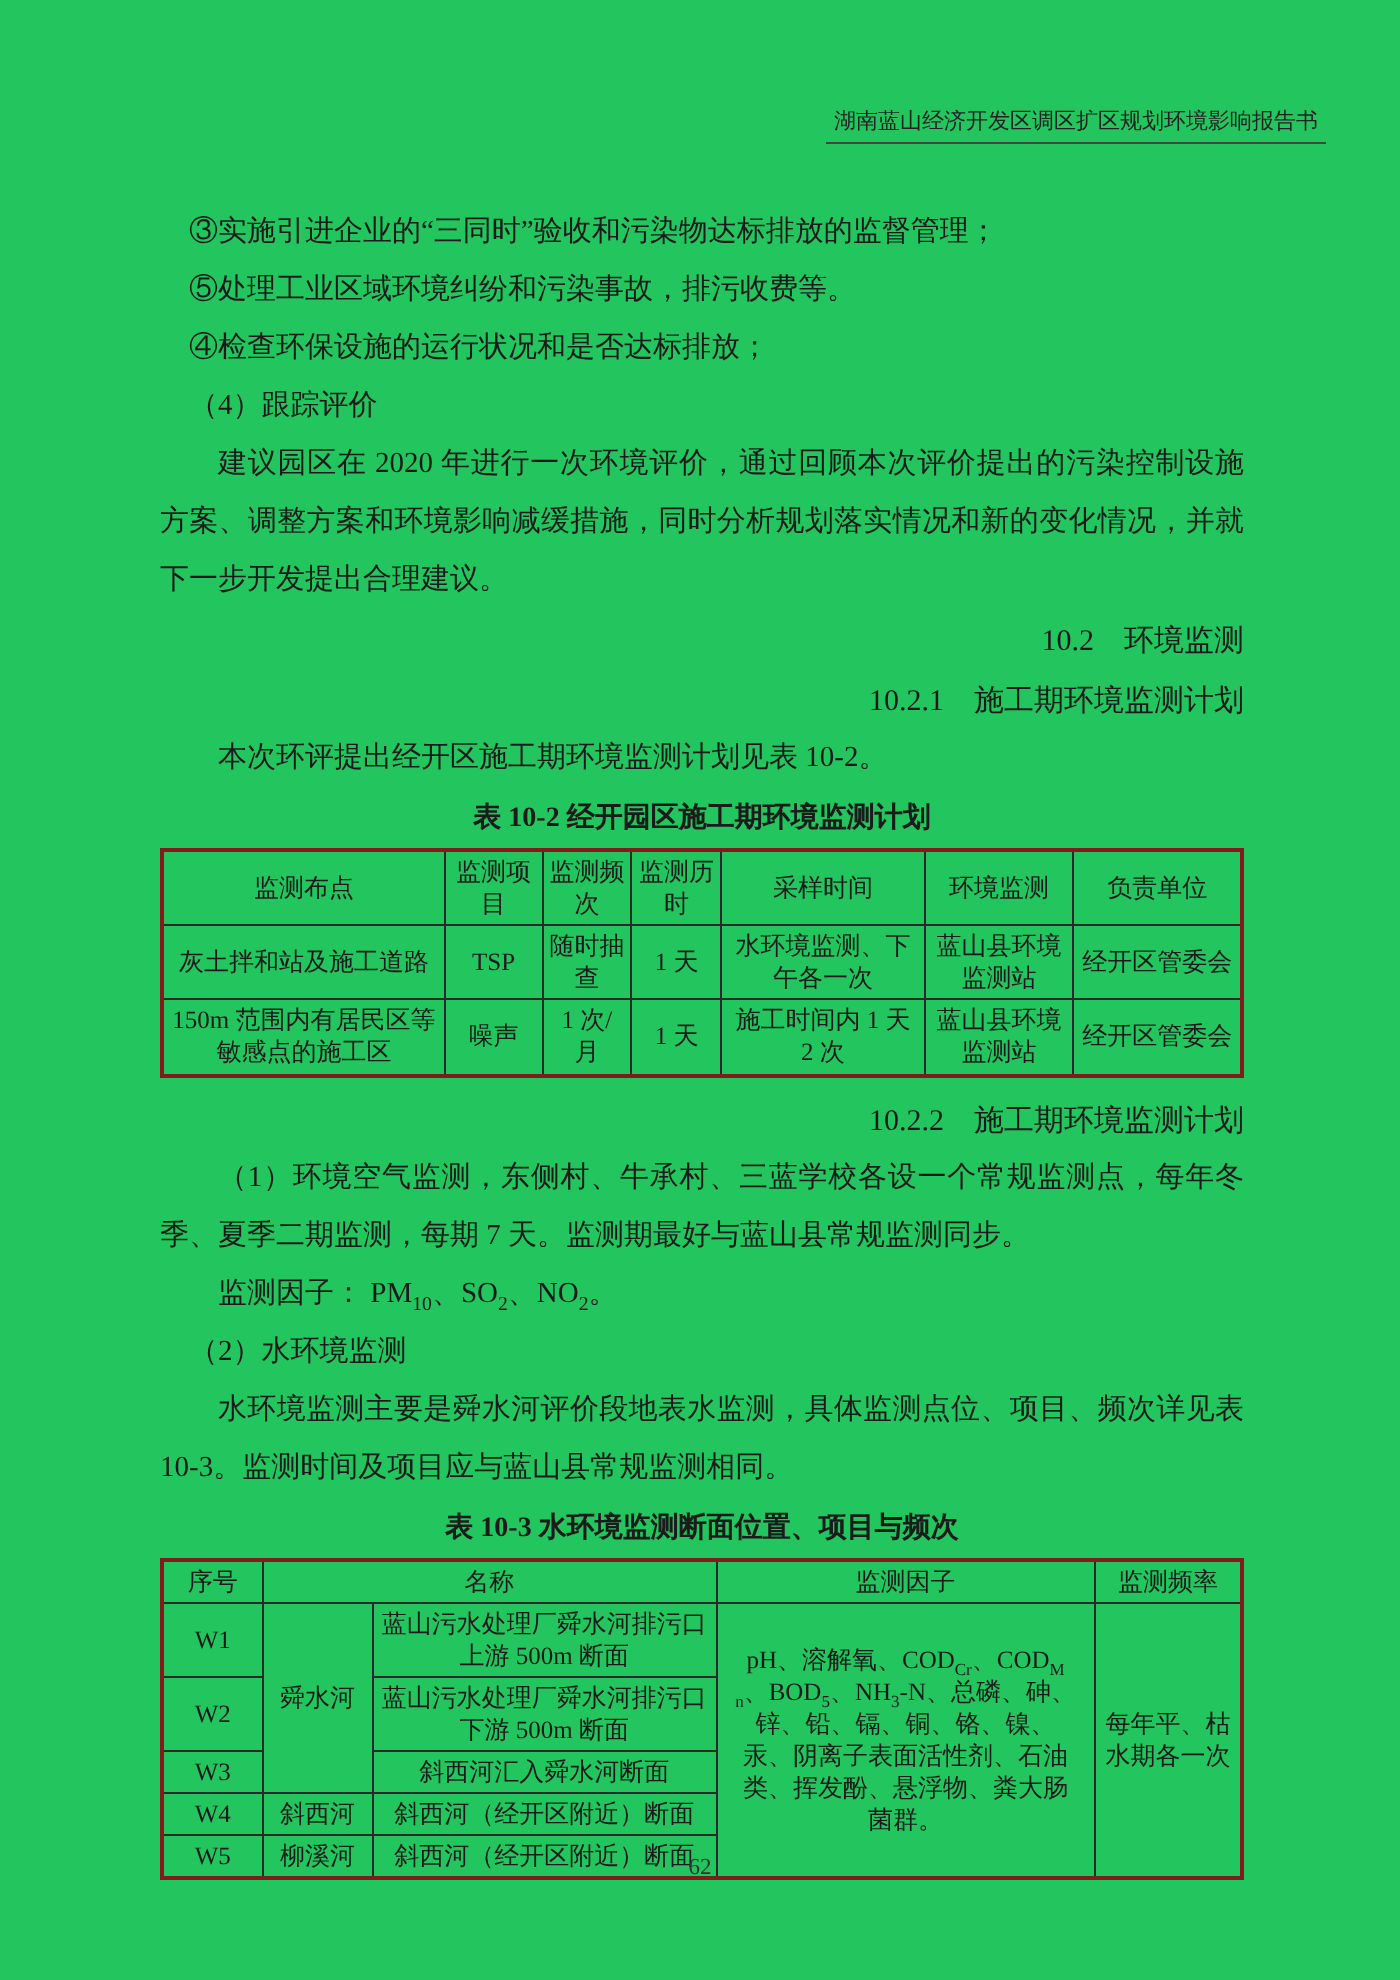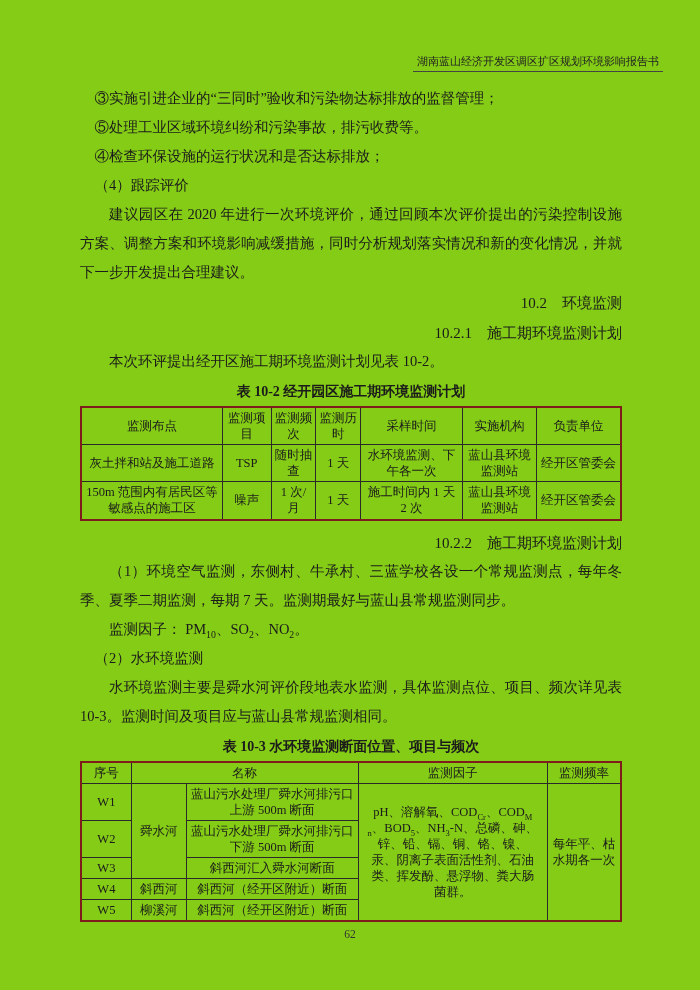--- a/index.html
+++ b/index.html
@@ -1,27 +1,27 @@
 <!DOCTYPE html>
 <html lang="zh"><head>
 <meta charset="utf-8">
 <style>
   html,body{margin:0;padding:0;background:#ffffff;}
   .page{
-    width:700px;height:990px;background:#84cc16;color:#1b1b1b;
+    width:700px;height:990px;background:#22c55e;color:#1b1b1b;
     font-family:"Liberation Serif","DejaVu Serif",serif;
     position:relative;box-sizing:border-box;
     padding:54px 78px 0 80px;overflow:hidden;
   }
   .header{ text-align:right; font-size:11px; line-height:14px; margin-right:-41px; color:#222;}
   .header .rule{ display:inline-block; border-bottom:1.5px solid #444; padding:0 4px 3px 4px;}
   .para{ font-size:14.5px; line-height:29px; margin:0; text-align:justify;}
   .indent1{ text-indent:1em;}
   .indent2{ text-indent:2em;}
-  .p-first{ margin-top:12px;}
+  .p-first{ margin-top:30px;}
   .sec-heading{ font-size:15px; line-height:28px; margin:2px 0 0 0; font-weight:normal; text-align:right;}
   .caption{ font-size:14px; font-weight:bold; text-align:center; line-height:24px; margin:4px 0 2px 0;}
   table.tbl{
     width:100%; border-collapse:collapse; table-layout:fixed;
     font-size:12.5px; line-height:16px; text-align:center;
     border:2px solid #7f1d1d; margin:2px 0;
   }
   table.tbl th, table.tbl td{
     border:1px solid #2a2a2a; padding:2px 3px; font-weight:normal;
     vertical-align:middle; word-break:break-all;
@@ -72,21 +72,21 @@
         <col style="width:13.8%">
         <col style="width:15.6%">
     </colgroup>
     <tbody>
       <tr class="hdr">
         <th>监测布点</th>
         <th>监测项目</th>
         <th>监测频次</th>
         <th>监测历时</th>
         <th>采样时间</th>
-        <th>实施机构</th>
+        <th>环境监测</th>
         <th>负责单位</th>
       </tr>
       <tr class="r1">
         <td>灰土拌和站及施工道路</td>
         <td>TSP</td>
         <td>随时抽查</td>
         <td>1 天</td>
         <td>水环境监测、下午各一次</td>
         <td>蓝山县环境监测站</td>
         <td>经开区管委会</td>

